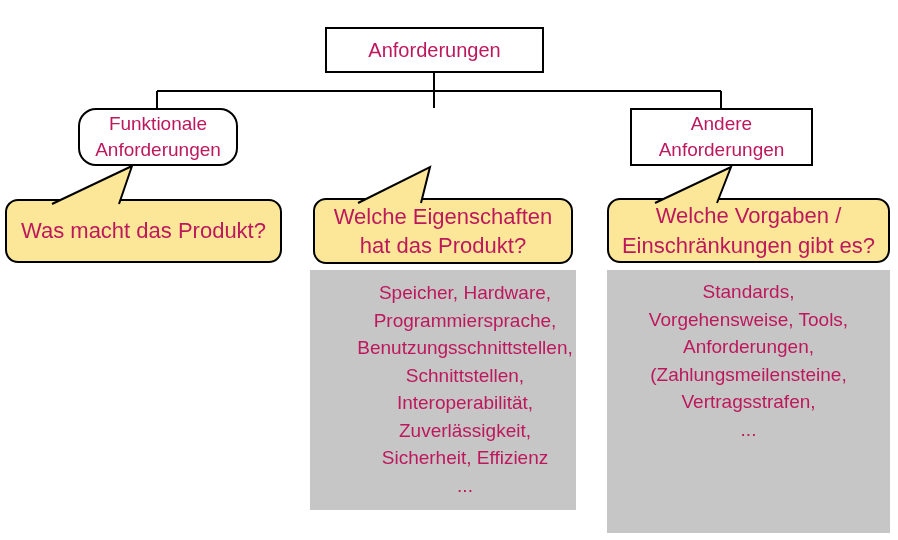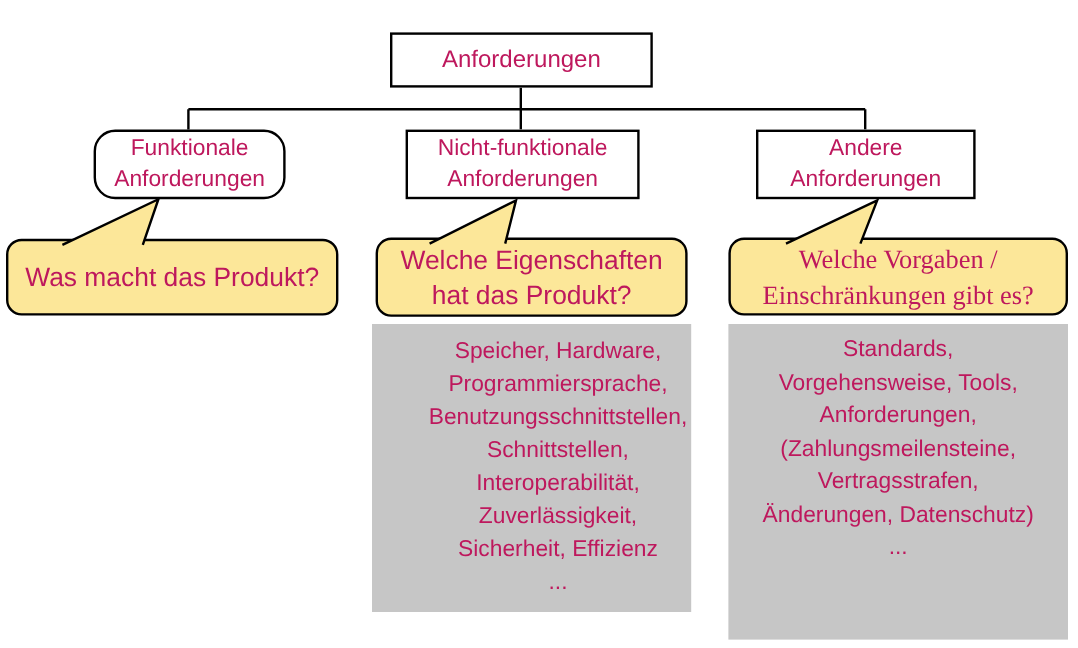--- a/index.html
+++ b/index.html
@@ -54,21 +54,21 @@
     justify-content: center;
     text-align: center;
     font-size: 22px;
     line-height: 1.34;
     z-index: 3;
     box-sizing: border-box;
     padding: 2px 6px;
   }
   .callout-1 { left: 5px;   top: 199px; width: 277px; height: 64px; }
   .callout-2 { left: 313px; top: 198px; width: 260px; height: 66px; }
-  .callout-3 { left: 607px; top: 198px; width: 283px; height: 65px; font-family: Liberation Serif, serif; }
+  .callout-3 { left: 607px; top: 198px; width: 283px; height: 65px; }
   .detail {
     position: absolute;
     background: #C6C6C6;
     text-align: center;
     font-size: 19px;
     z-index: 2;
     box-sizing: border-box;
   }
   .detail-2 { left: 310px; top: 270px; width: 266px; height: 240px; padding-top: 9px; }
   .detail-2 .line { line-height: 27.5px; padding-left: 44px; }
@@ -80,21 +80,20 @@
 
 <div class="canvas">
 
   <svg class="svg-layer connector-layer" width="898" height="540" viewBox="0 0 898 540">
     <path d="M434 73 L434 91 M157 91 L721 91 M157 91 L157 108 M434 91 L434 108 M721 91 L721 108" stroke="#000000" stroke-width="2" fill="none"></path>
   </svg>
 
   <div class="node root">Anforderungen</div>
 
   <div class="node child child-1">Funktionale Anforderungen</div>
-  <div class="node child child-2">Nicht-funktionale Anforderungen</div>
   <div class="node child child-3">Andere Anforderungen</div>
 
   <div class="callout callout-1">Was macht das Produkt?</div>
   <div class="callout callout-2">Welche Eigenschaften hat das Produkt?</div>
   <div class="callout callout-3">Welche Vorgaben / Einschränkungen gibt es?</div>
 
   <svg class="svg-layer tail-layer" width="898" height="540" viewBox="0 0 898 540">
     <path d="M52 204 L132 166 L119 204" fill="#FCE799" stroke="#000000" stroke-width="2"></path>
     <path d="M358 203 L430 167 L421 203" fill="#FCE799" stroke="#000000" stroke-width="2"></path>
     <path d="M655 203 L731 167 L717 203" fill="#FCE799" stroke="#000000" stroke-width="2"></path>
@@ -110,17 +109,16 @@
     <div class="line">Sicherheit, Effizienz</div>
     <div class="line">...</div>
   </div>
 
   <div class="detail detail-3">
     <div class="line">Standards,</div>
     <div class="line">Vorgehensweise, Tools,</div>
     <div class="line">Anforderungen,</div>
     <div class="line">(Zahlungsmeilensteine,</div>
     <div class="line">Vertragsstrafen,</div>
-    <div class="line">Änderungen, Datenschutz)</div>
     <div class="line">...</div>
   </div>
 
 </div>
 
 </body></html>

